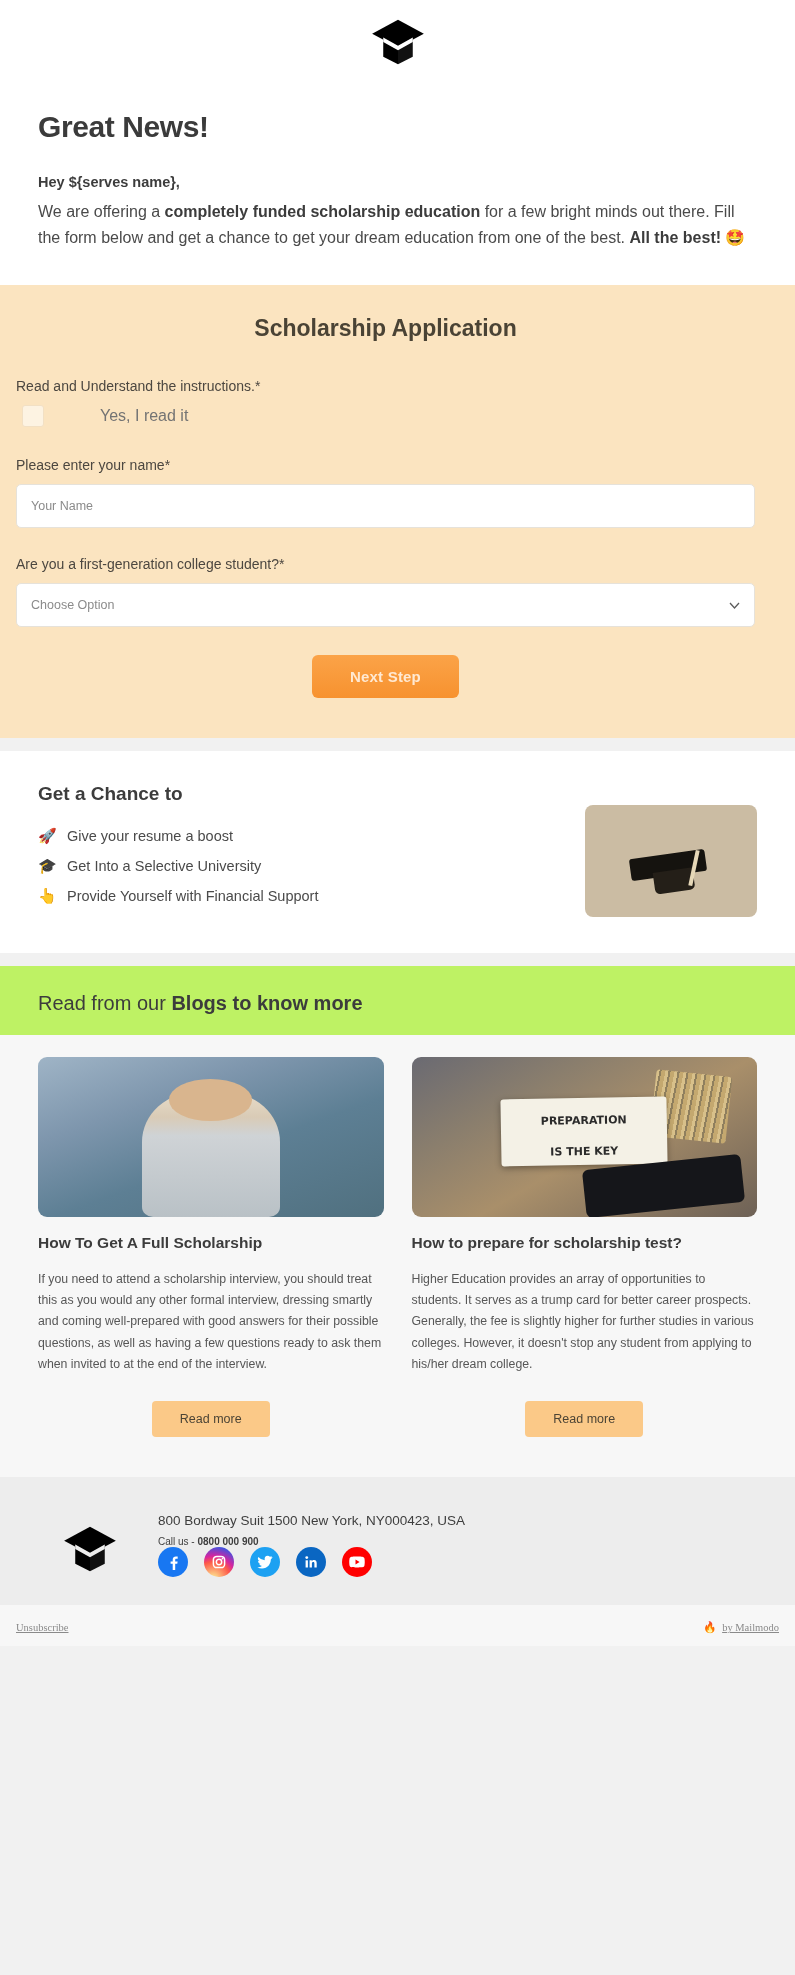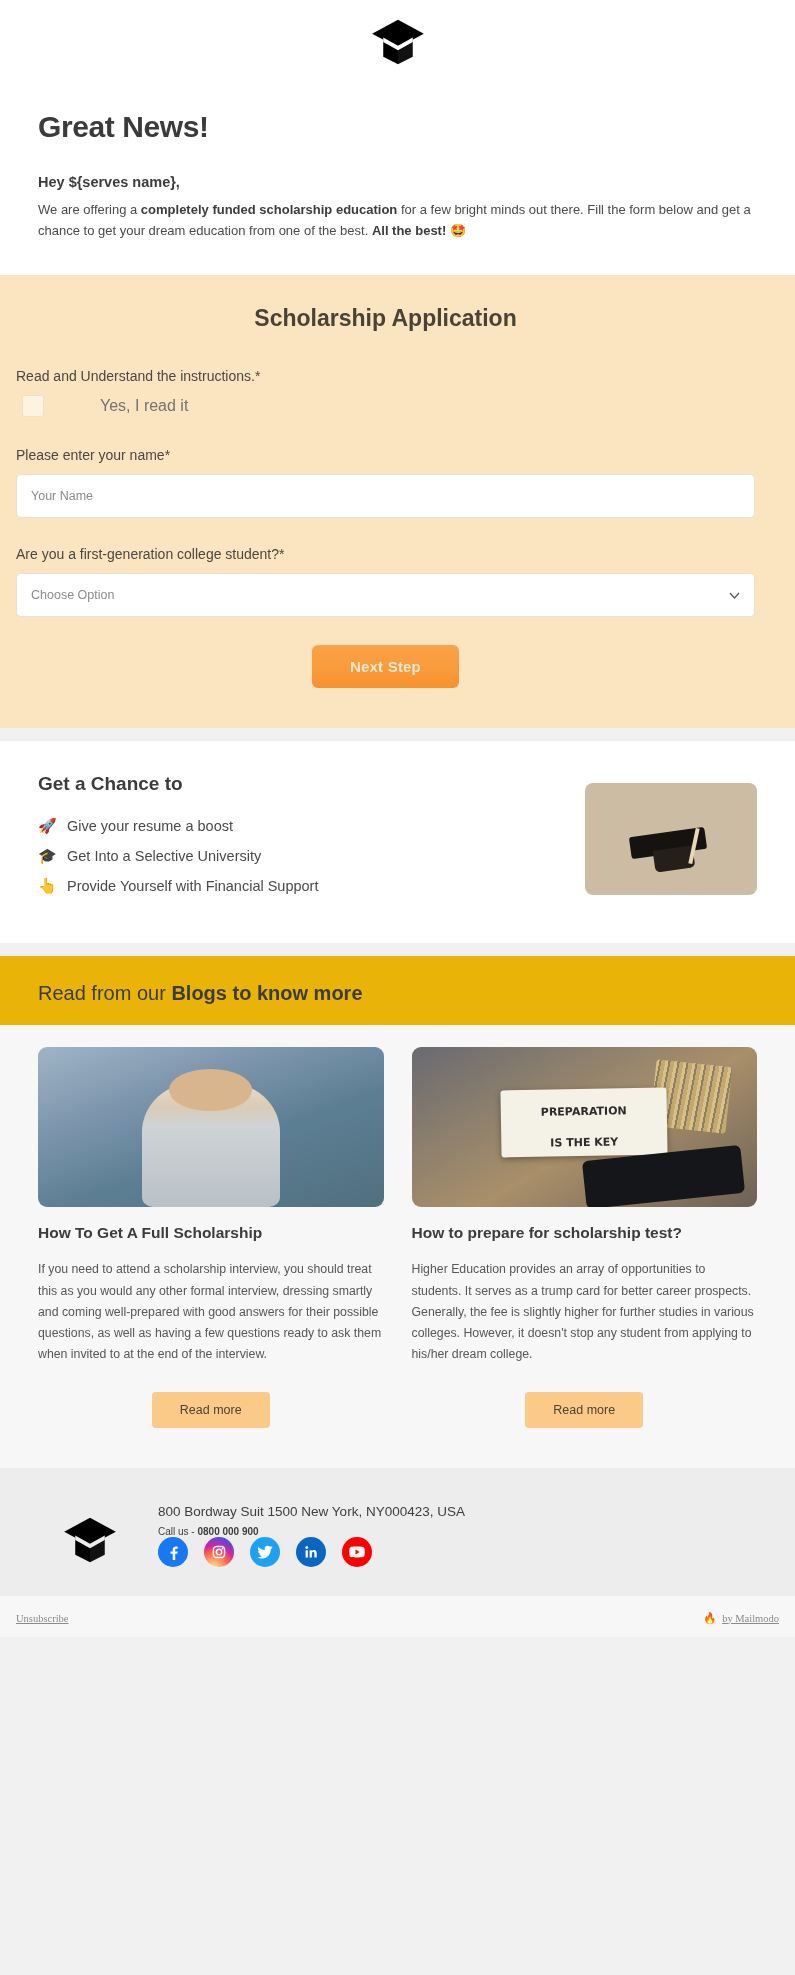--- a/index.html
+++ b/index.html
@@ -31,21 +31,21 @@
     letter-spacing: -0.4px;
     margin-bottom: 30px;
   }
   .intro .greeting {
     font-size: 14.5px;
     font-weight: bold;
     color: #3c3c3c;
     margin-bottom: 9px;
   }
   .intro p.body-copy {
-    font-size: 13px;
+    font-size: 16px;
     line-height: 1.62;
     color: #4a4a4a;
   }
   .intro p.body-copy b { color: #3c3c3c; }
   .emoji { font-family: "DejaVu Sans", sans-serif; }
 
   
   .form-card {
     background: #fbe4c0;
     padding: 30px 40px 40px 16px;
@@ -108,21 +108,21 @@
     letter-spacing: 0.2px;
   }
 
   
   .chance-card {
     background: #ffffff;
     margin-top: 13px;
     padding: 30px 38px 36px 38px;
     display: flex;
     justify-content: space-between;
-    align-items: center;
+    align-items: flex-end;
   }
   .chance-left { padding-top: 2px; }
   .chance-card h3 {
     font-size: 19px;
     font-weight: bold;
     color: #3c3c3c;
     margin-bottom: 22px;
   }
   .bullet {
     display: flex;
@@ -154,21 +154,21 @@
     border-radius: 3px;
   }
   .chance-photo .capbase {
     position: absolute; left: 40%; top: 58%;
     width: 40px; height: 22px; background: #241f18; transform: rotate(-8deg);
     border-radius: 0 0 5px 5px;
   }
 
   
   .blogs-head {
-    background: #eab308;
+    background: #bef264;
     margin-top: 13px;
     padding: 26px 38px 20px 38px;
   }
   .blogs-head h3 {
     font-size: 20px;
     font-weight: normal;
     color: #3c3c3c;
   }
   .blogs-head h3 b { font-weight: bold; }
   .blogs-body {

